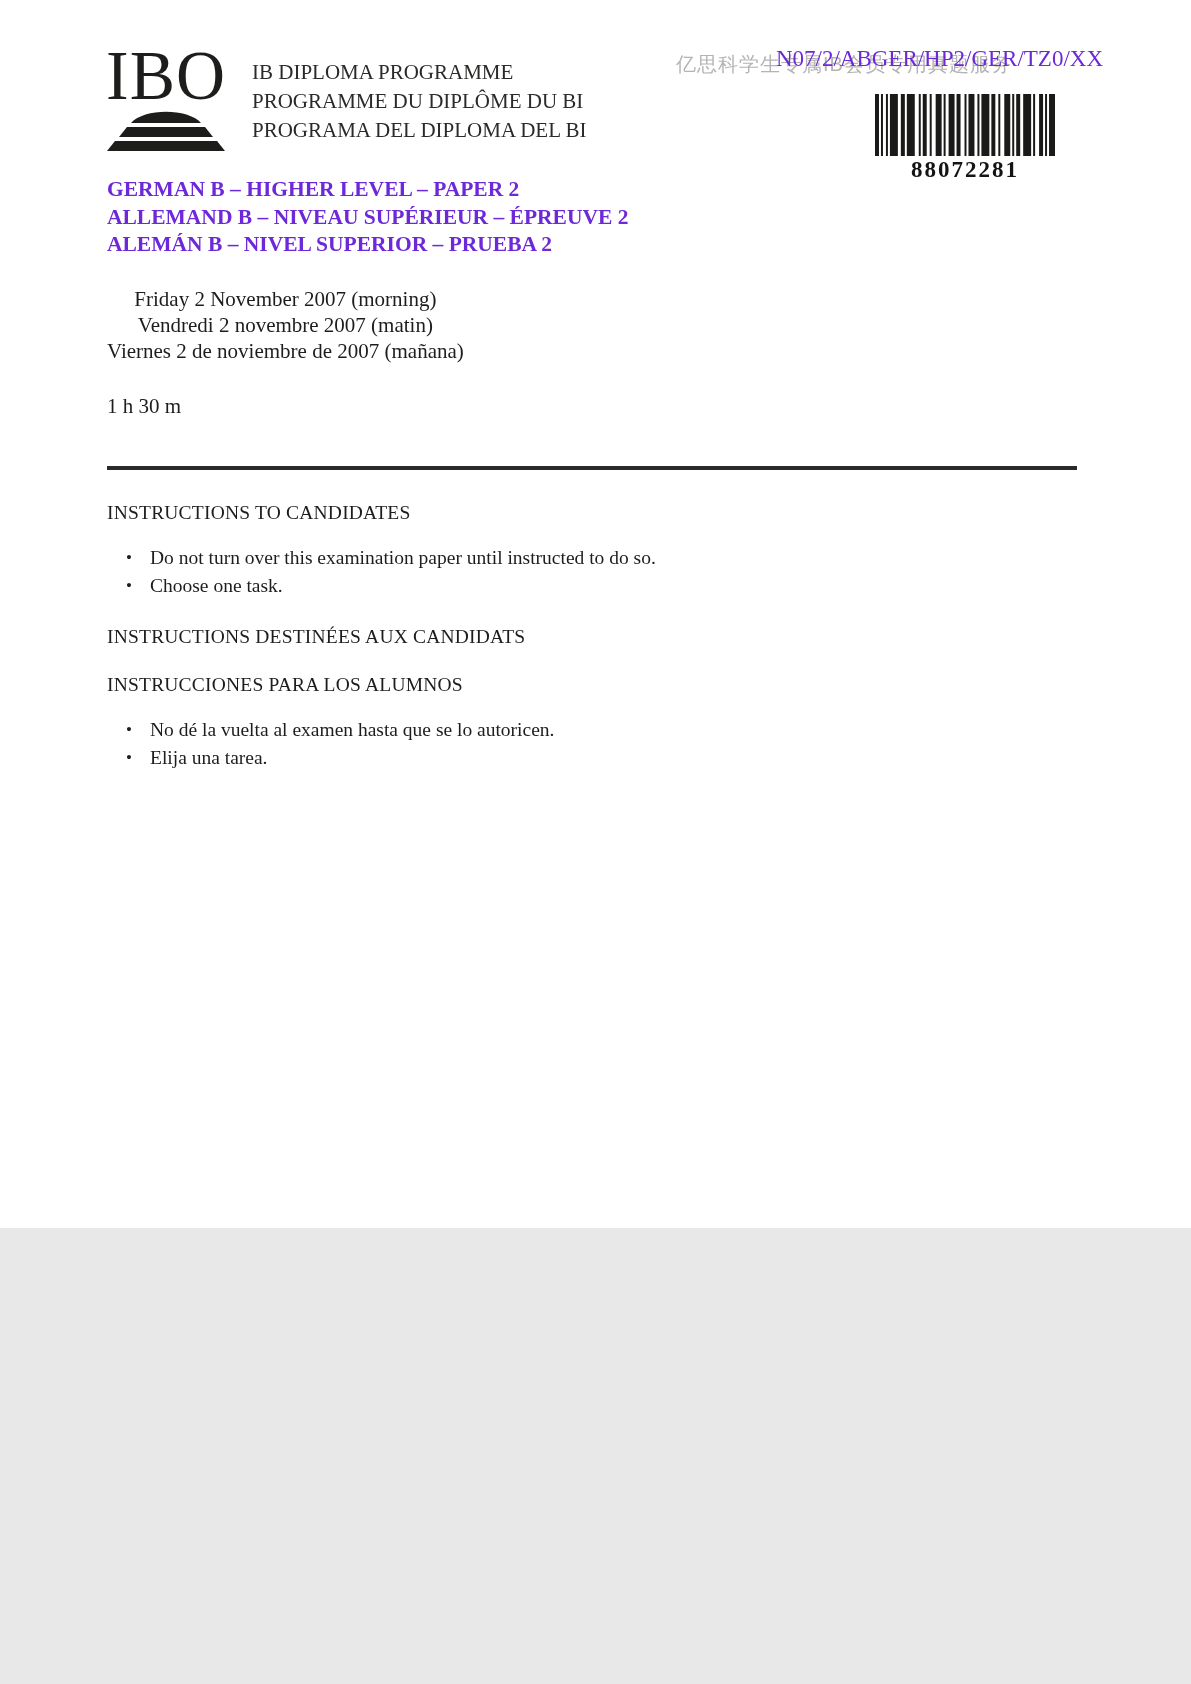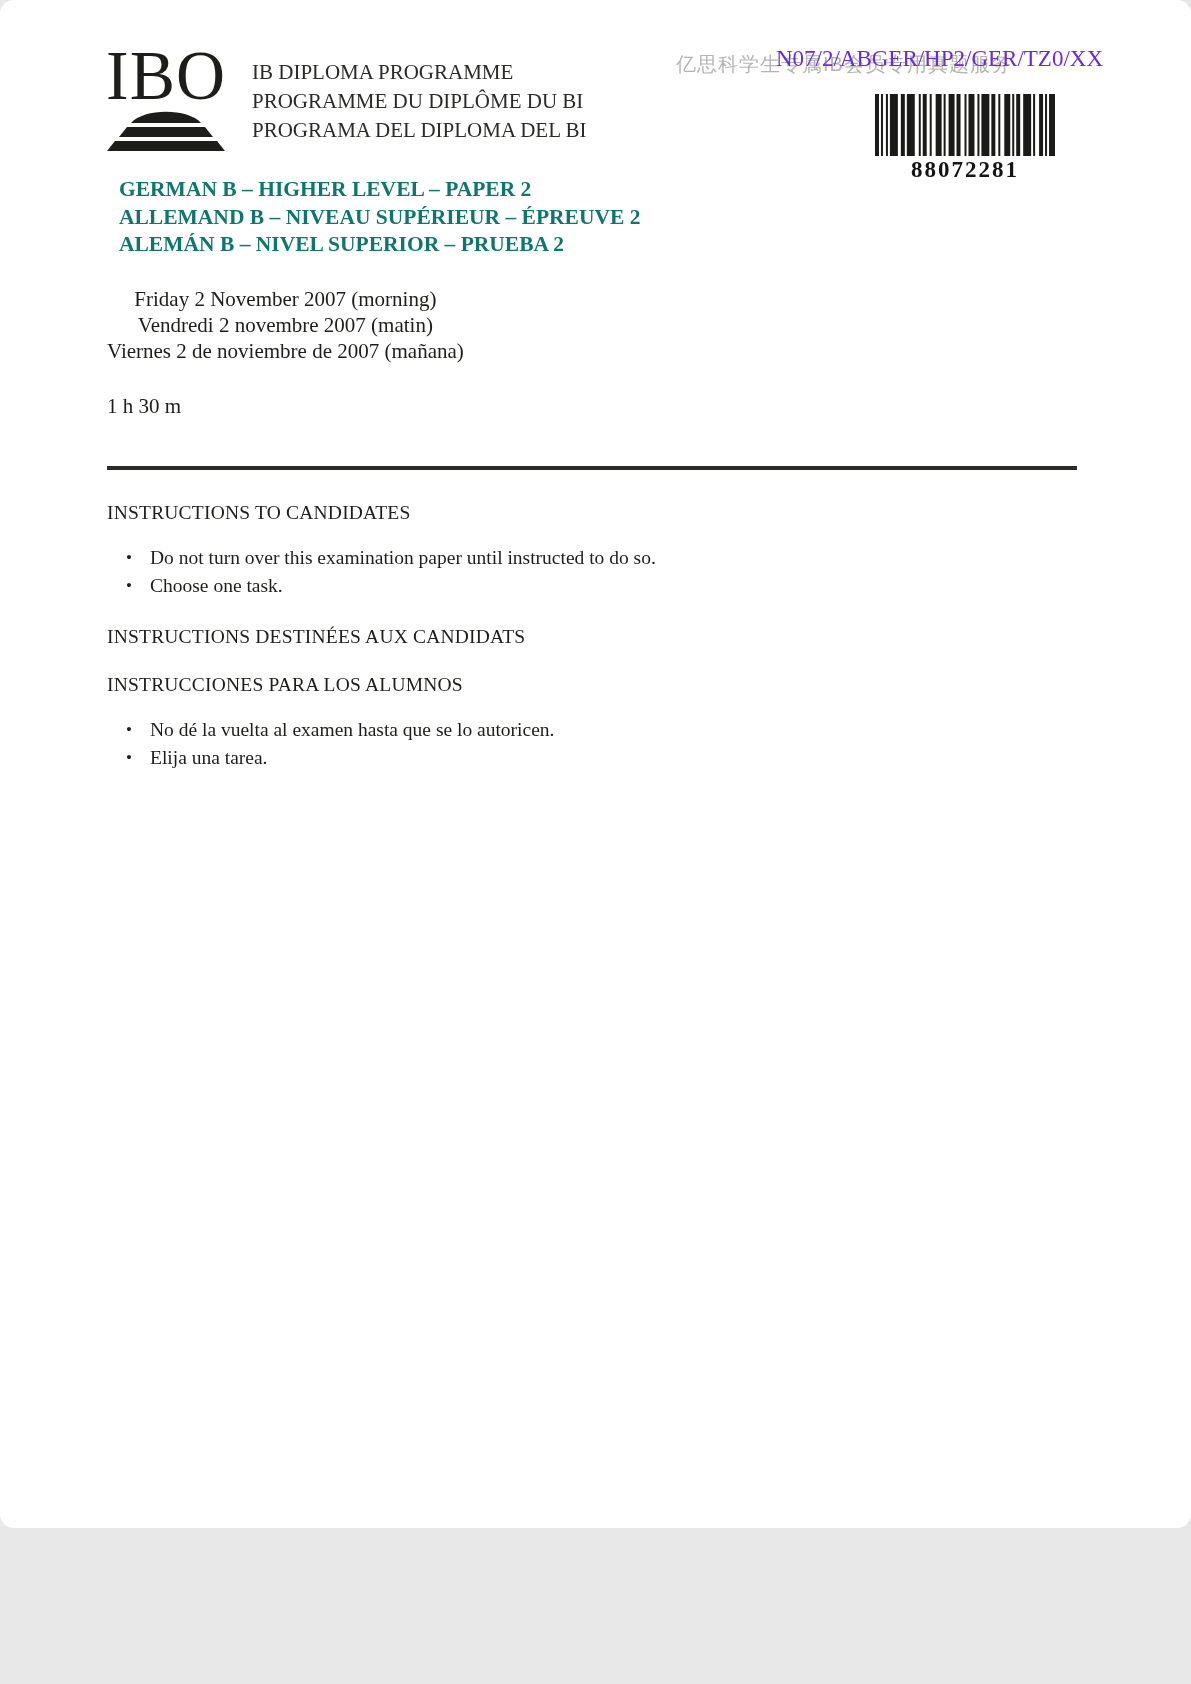--- a/index.html
+++ b/index.html
@@ -1,39 +1,39 @@
 <!DOCTYPE html>
 <html><head>
 <meta charset="utf-8">
 <style>
   html,body{margin:0;padding:0;background:#e8e8e8;}
   .page{
-    position:relative;width:1191px;height:1528px;margin:0 auto;background:#ffffff;
-    font-family:"Liberation Serif", serif;color:#1d1d1b;overflow:hidden;border-radius:14px;
+    position:relative;width:1191px;height:1228px;margin:0 auto;background:#ffffff;
+    font-family:"Liberation Serif", serif;color:#1d1d1b;overflow:hidden;
   }
   
   .logo{position:absolute;left:104px;top:46px;width:124px;text-align:center;}
   .logo .ibo-word{font-size:70px;line-height:60px;letter-spacing:1px;color:#1d1d1b;display:block;transform:scaleX(.97);}
   .logo svg{display:block;margin:4px auto 0 auto;}
   .org-lines{position:absolute;left:252px;top:58px;font-size:21px;line-height:29px;color:#2a2a28;}
   .wm-top{
     position:absolute;left:676px;top:51px;z-index:1;
     font-size:20px;letter-spacing:1px;color:#b4b4b4;white-space:nowrap;
     font-family:"Liberation Sans", sans-serif;
     text-align:right;
   }
   .paper-code{
     position:absolute;right:88px;top:46px;z-index:2;
     font-size:23px;color:#6d28d9;white-space:nowrap;
   }
   .barcode-wrap{position:absolute;left:875px;top:94px;width:180px;text-align:center;}
   .barcode-wrap svg{display:block;width:180px;height:62px;}
   .barcode-number{font-size:23px;letter-spacing:2px;color:#141414;margin-top:1px;font-weight:bold;}
   
-  .title-block{position:absolute;left:119px;top:176px;font-size:21.5px;font-weight:bold;line-height:27.5px;color:#0f766e;}
+  .title-block{position:absolute;left:107px;top:176px;font-size:21.5px;font-weight:bold;line-height:27.5px;color:#6d28d9;}
   .date-block{position:absolute;left:107px;top:286px;font-size:21px;line-height:26px;text-align:center;}
   .duration{position:absolute;left:107px;top:394px;font-size:21px;}
   .rule{position:absolute;left:107px;top:466px;width:970px;height:4px;background:#2b2b29;}
   
   .instructions{position:absolute;left:107px;top:502px;width:970px;}
   .instr-section{margin:0 0 26px 0;}
   .instr-heading{font-size:19.5px;font-weight:normal;letter-spacing:.2px;margin:0 0 21px 0;color:#1d1d1b;}
   .instr-list{margin:16px;padding:0;list-style:none;}
   .instr-item{display:flex;font-size:19.5px;line-height:26.5px;color:#1d1d1b;}
   .bullet{width:27px;flex:0 0 27px;}

